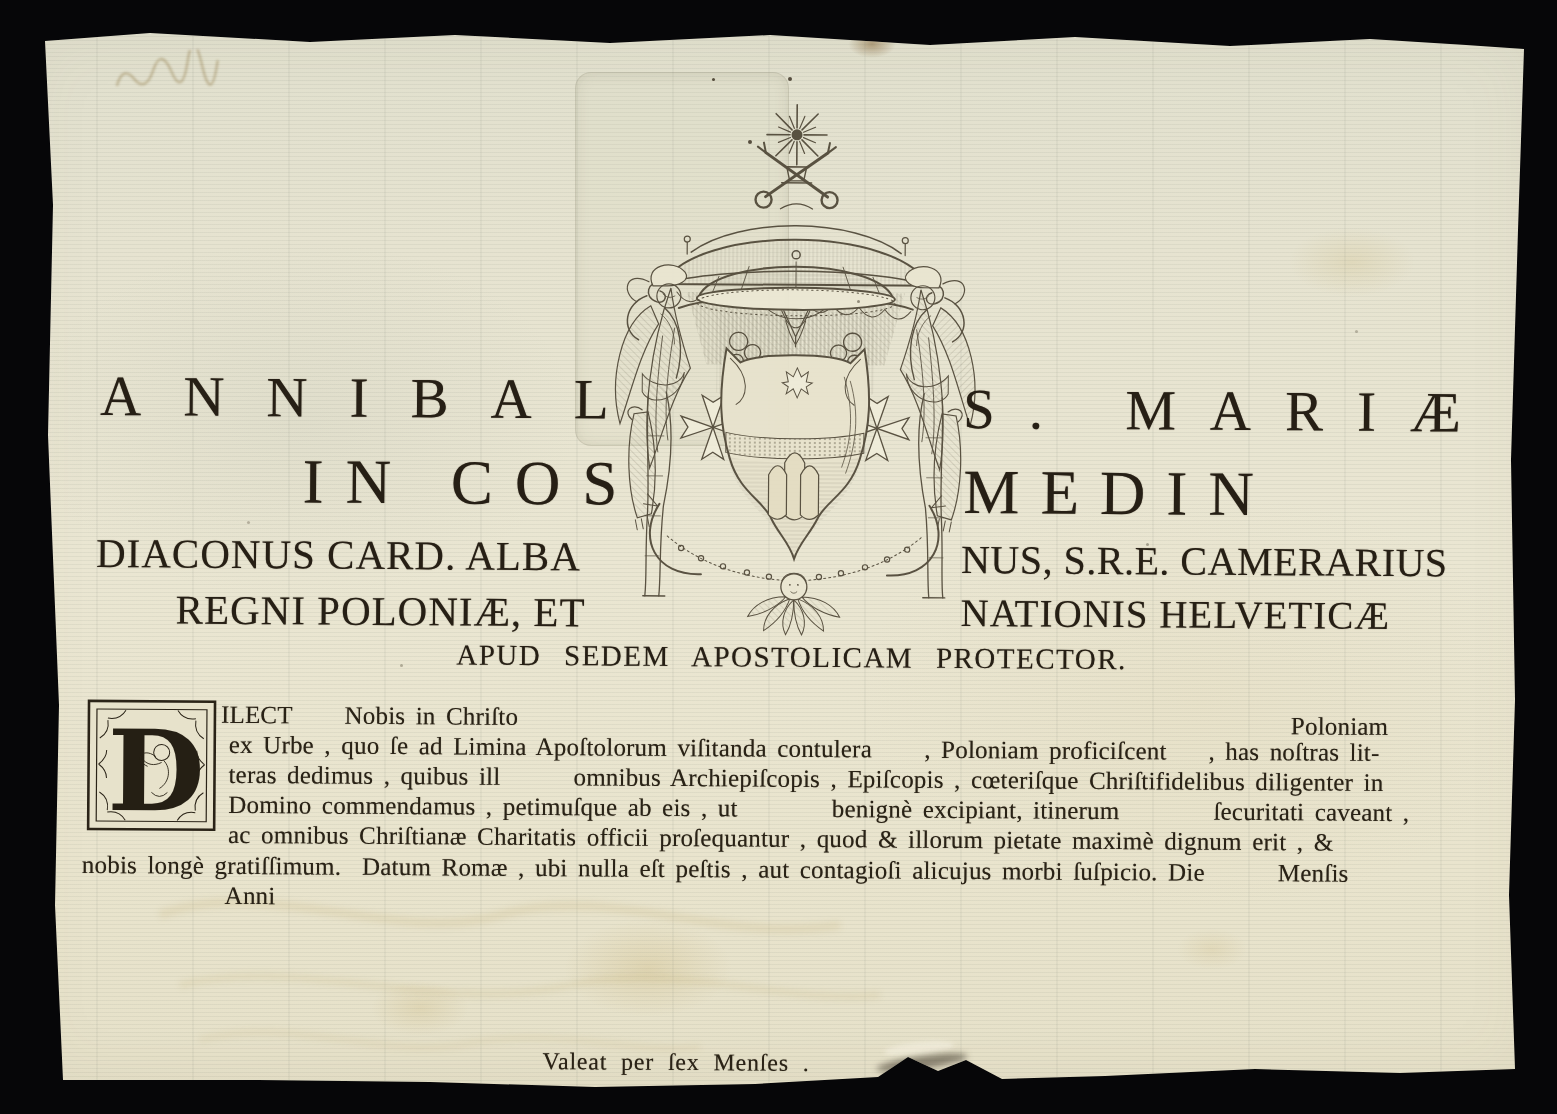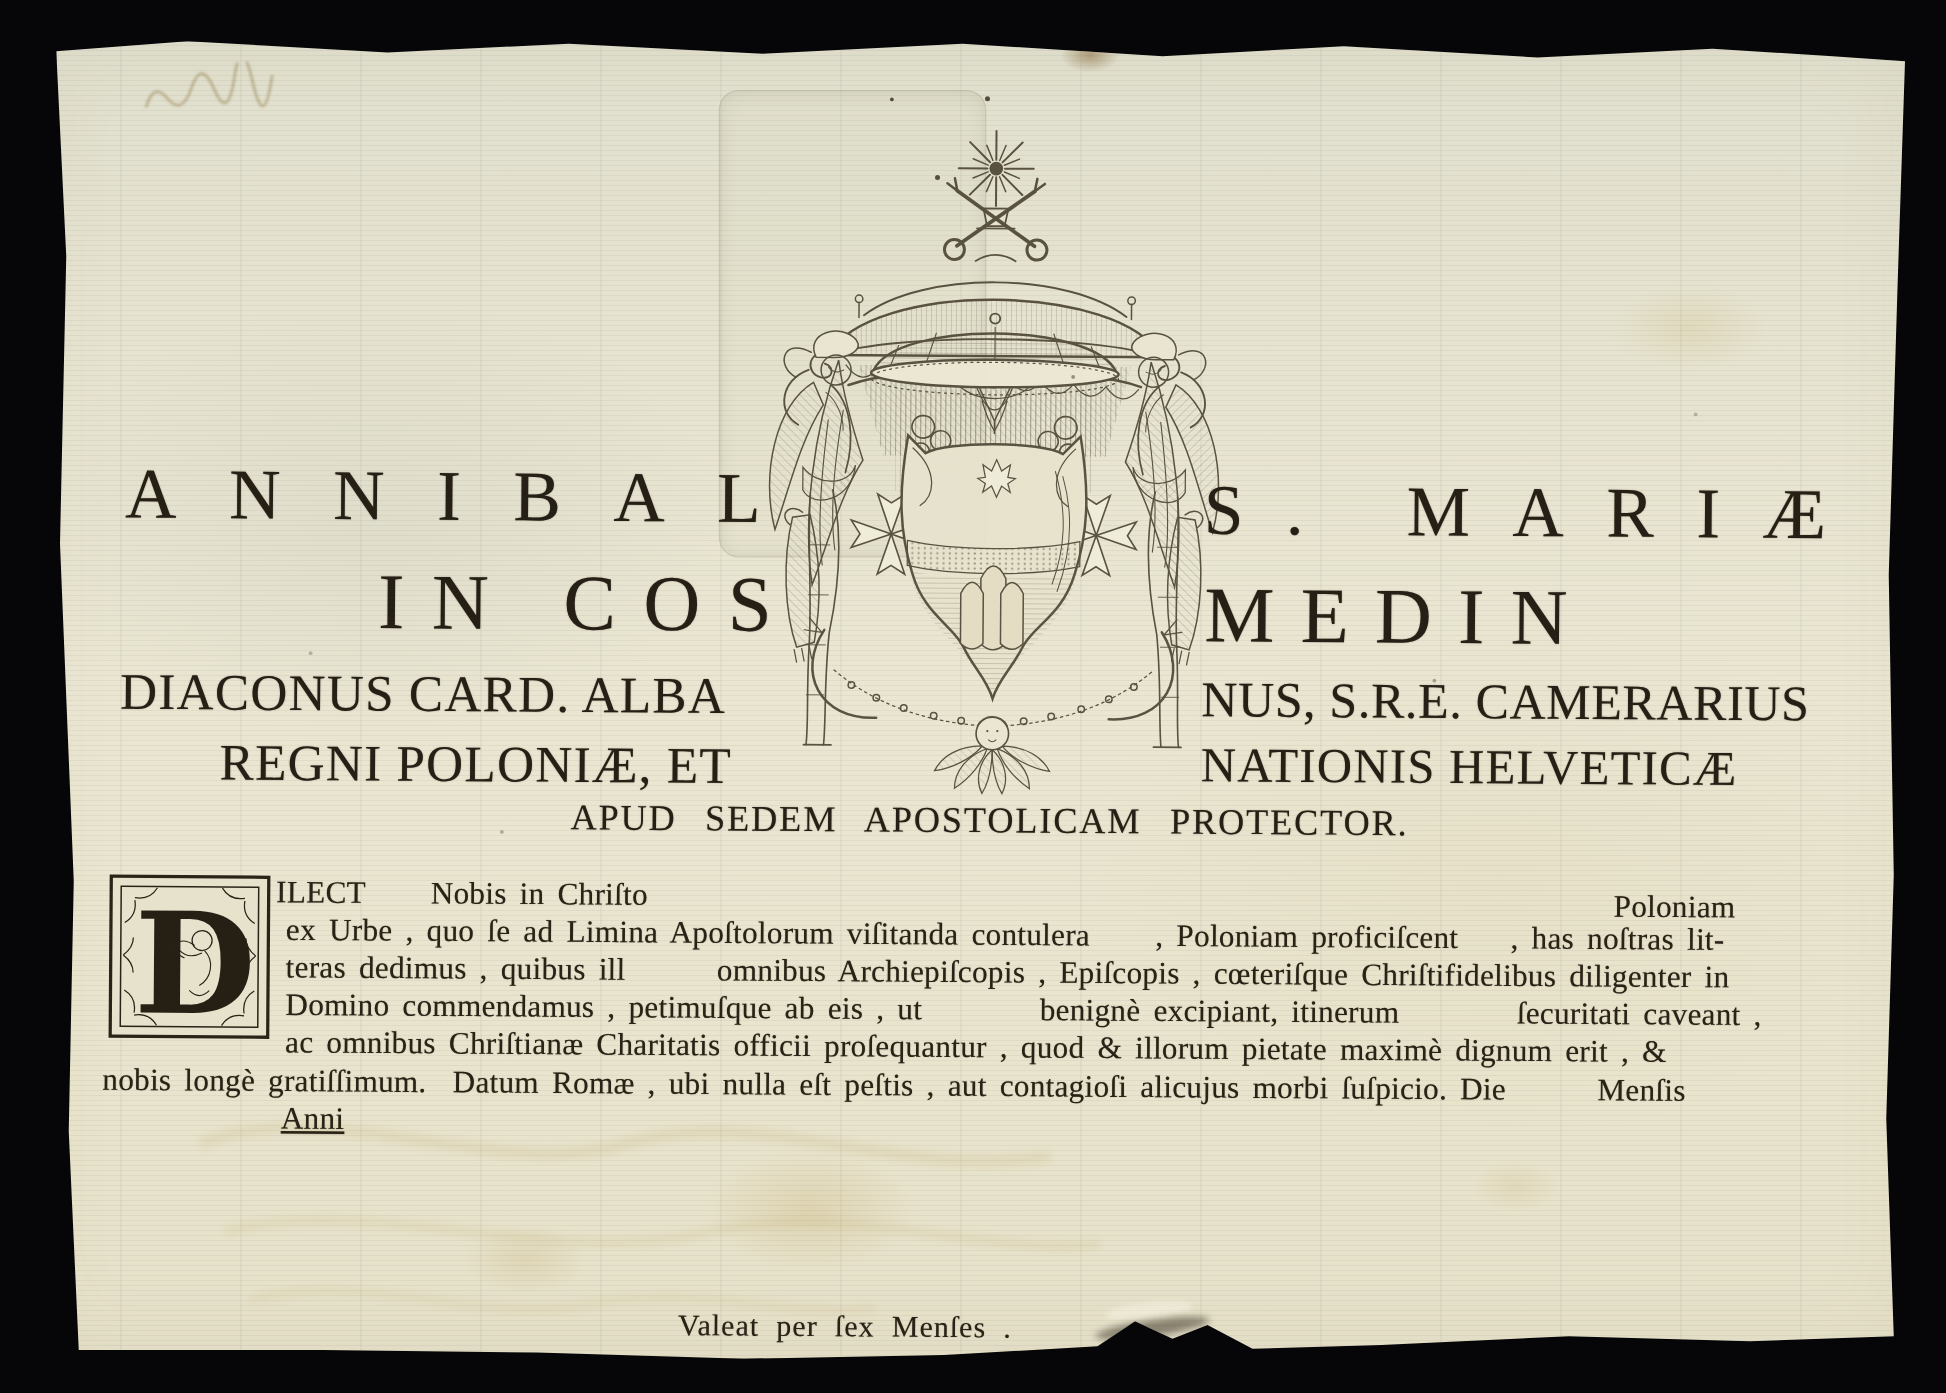--- a/index.html
+++ b/index.html
@@ -48,21 +48,21 @@
   .h-nus     {left:962px;top:534px;font-size:40px;letter-spacing:.5px;}
   .h-regni   {left:177px;top:589px;font-size:41px;letter-spacing:1px;}
   .h-nationis{left:962px;top:587px;font-size:39px;letter-spacing:1px;}
   .h-apud    {left:458px;top:638px;font-size:29px;letter-spacing:1.5px;word-spacing:14px;}
   .bodyline{position:absolute;color:#2922166;color:#292216;white-space:pre;line-height:1;
      font-size:25px;word-spacing:4px;letter-spacing:.2px;
      text-shadow:0 0 .8px rgba(45,35,20,.5);}
   .l1a{left:223px;top:701px;} .l1b{left:1293px;top:705px;}
   .l2{left:231px;top:731px;} .l3{left:231px;top:761px;}
   .l4{left:231px;top:791px;} .l5{left:231px;top:821px;}
-  .l6{left:85px; top:852px;} .l7{left:228px;top:882px;text-decoration:underline;}
+  .l6{left:85px; top:852px;} .l7{left:228px;top:882px;}
   .footer-line{position:absolute;left:547px;top:1045px;font-size:24px;color:#292216;
      white-space:pre;word-spacing:7px;letter-spacing:.8px;text-shadow:0 0 .8px rgba(45,35,20,.5);}
   
   .engraving{position:absolute;left:598px;top:92px;width:394px;height:556px;opacity:.92;}
   .dropcap{position:absolute;left:88px;top:698px;width:132px;height:134px;}
   .show-top{position:absolute;left:112px;top:52px;width:120px;height:46px;
      transform:rotate(-6deg);filter:blur(.8px);opacity:.5;}
   .show-bottom{position:absolute;left:140px;top:855px;width:820px;height:210px;filter:blur(3px);}
   .speck{position:absolute;border-radius:50%;background:rgba(40,30,15,.75);}
   .tear-shadow{position:absolute;left:876px;top:1056px;width:92px;height:13px;border-radius:50%;

